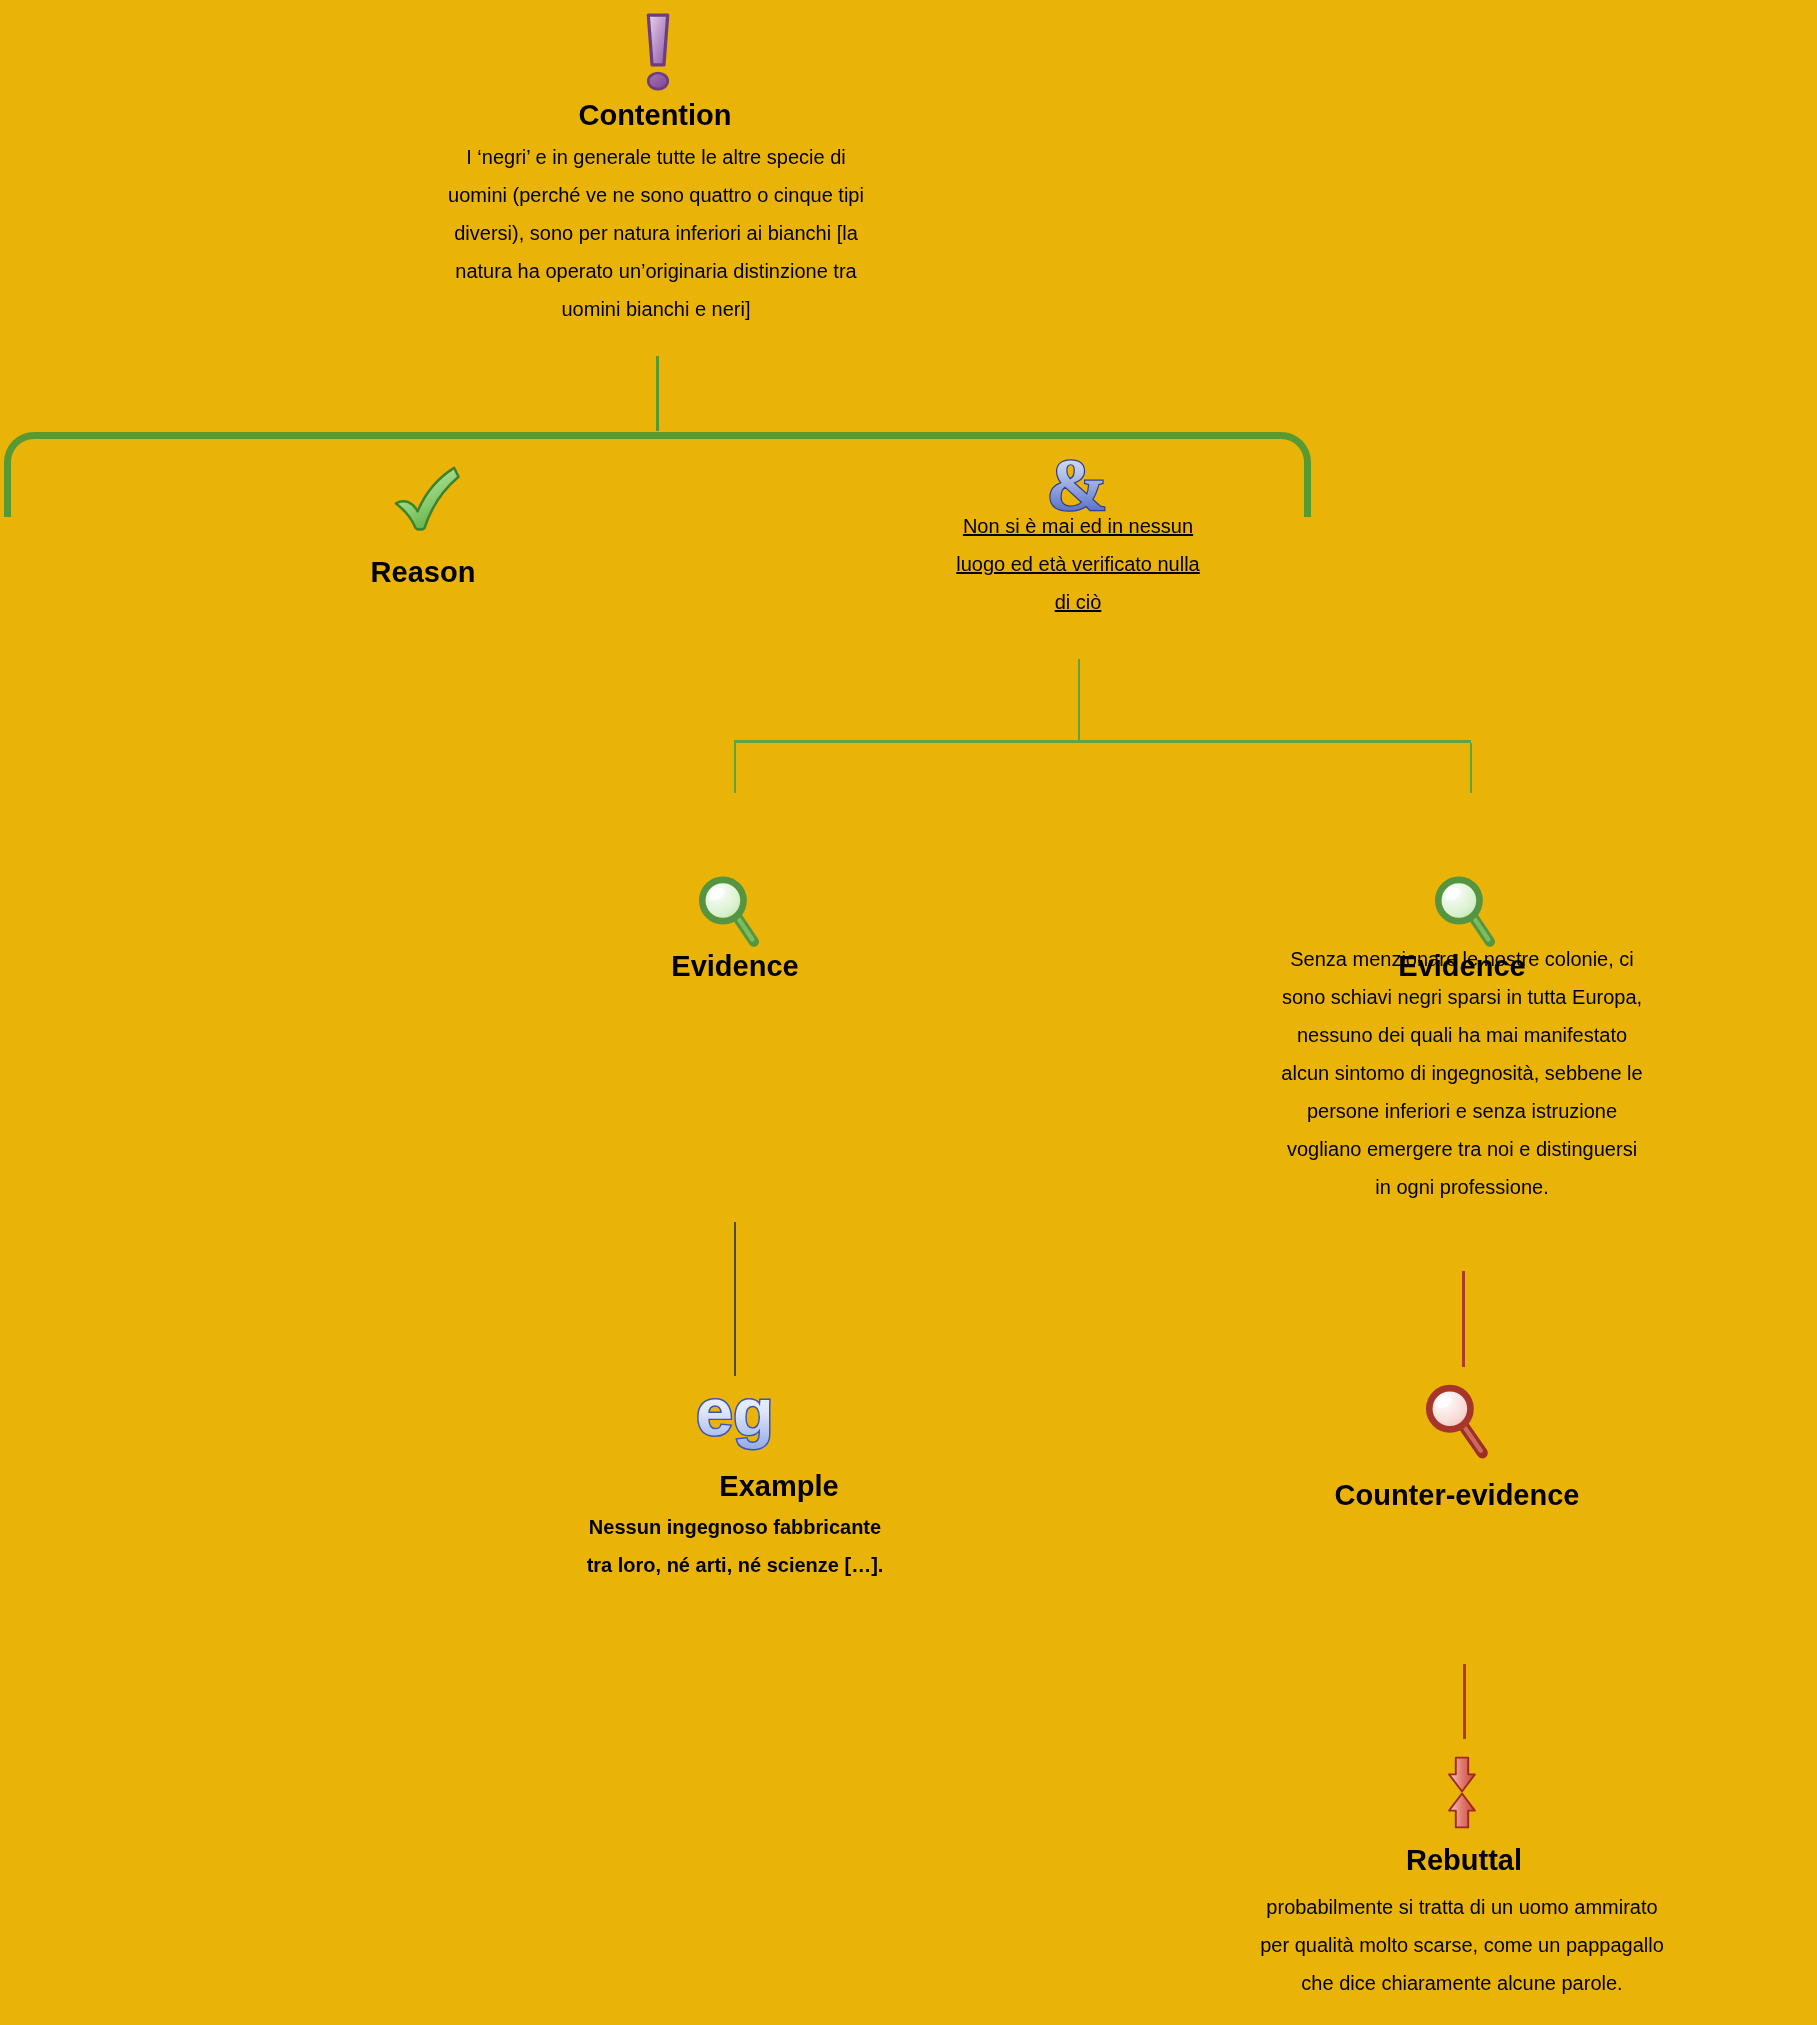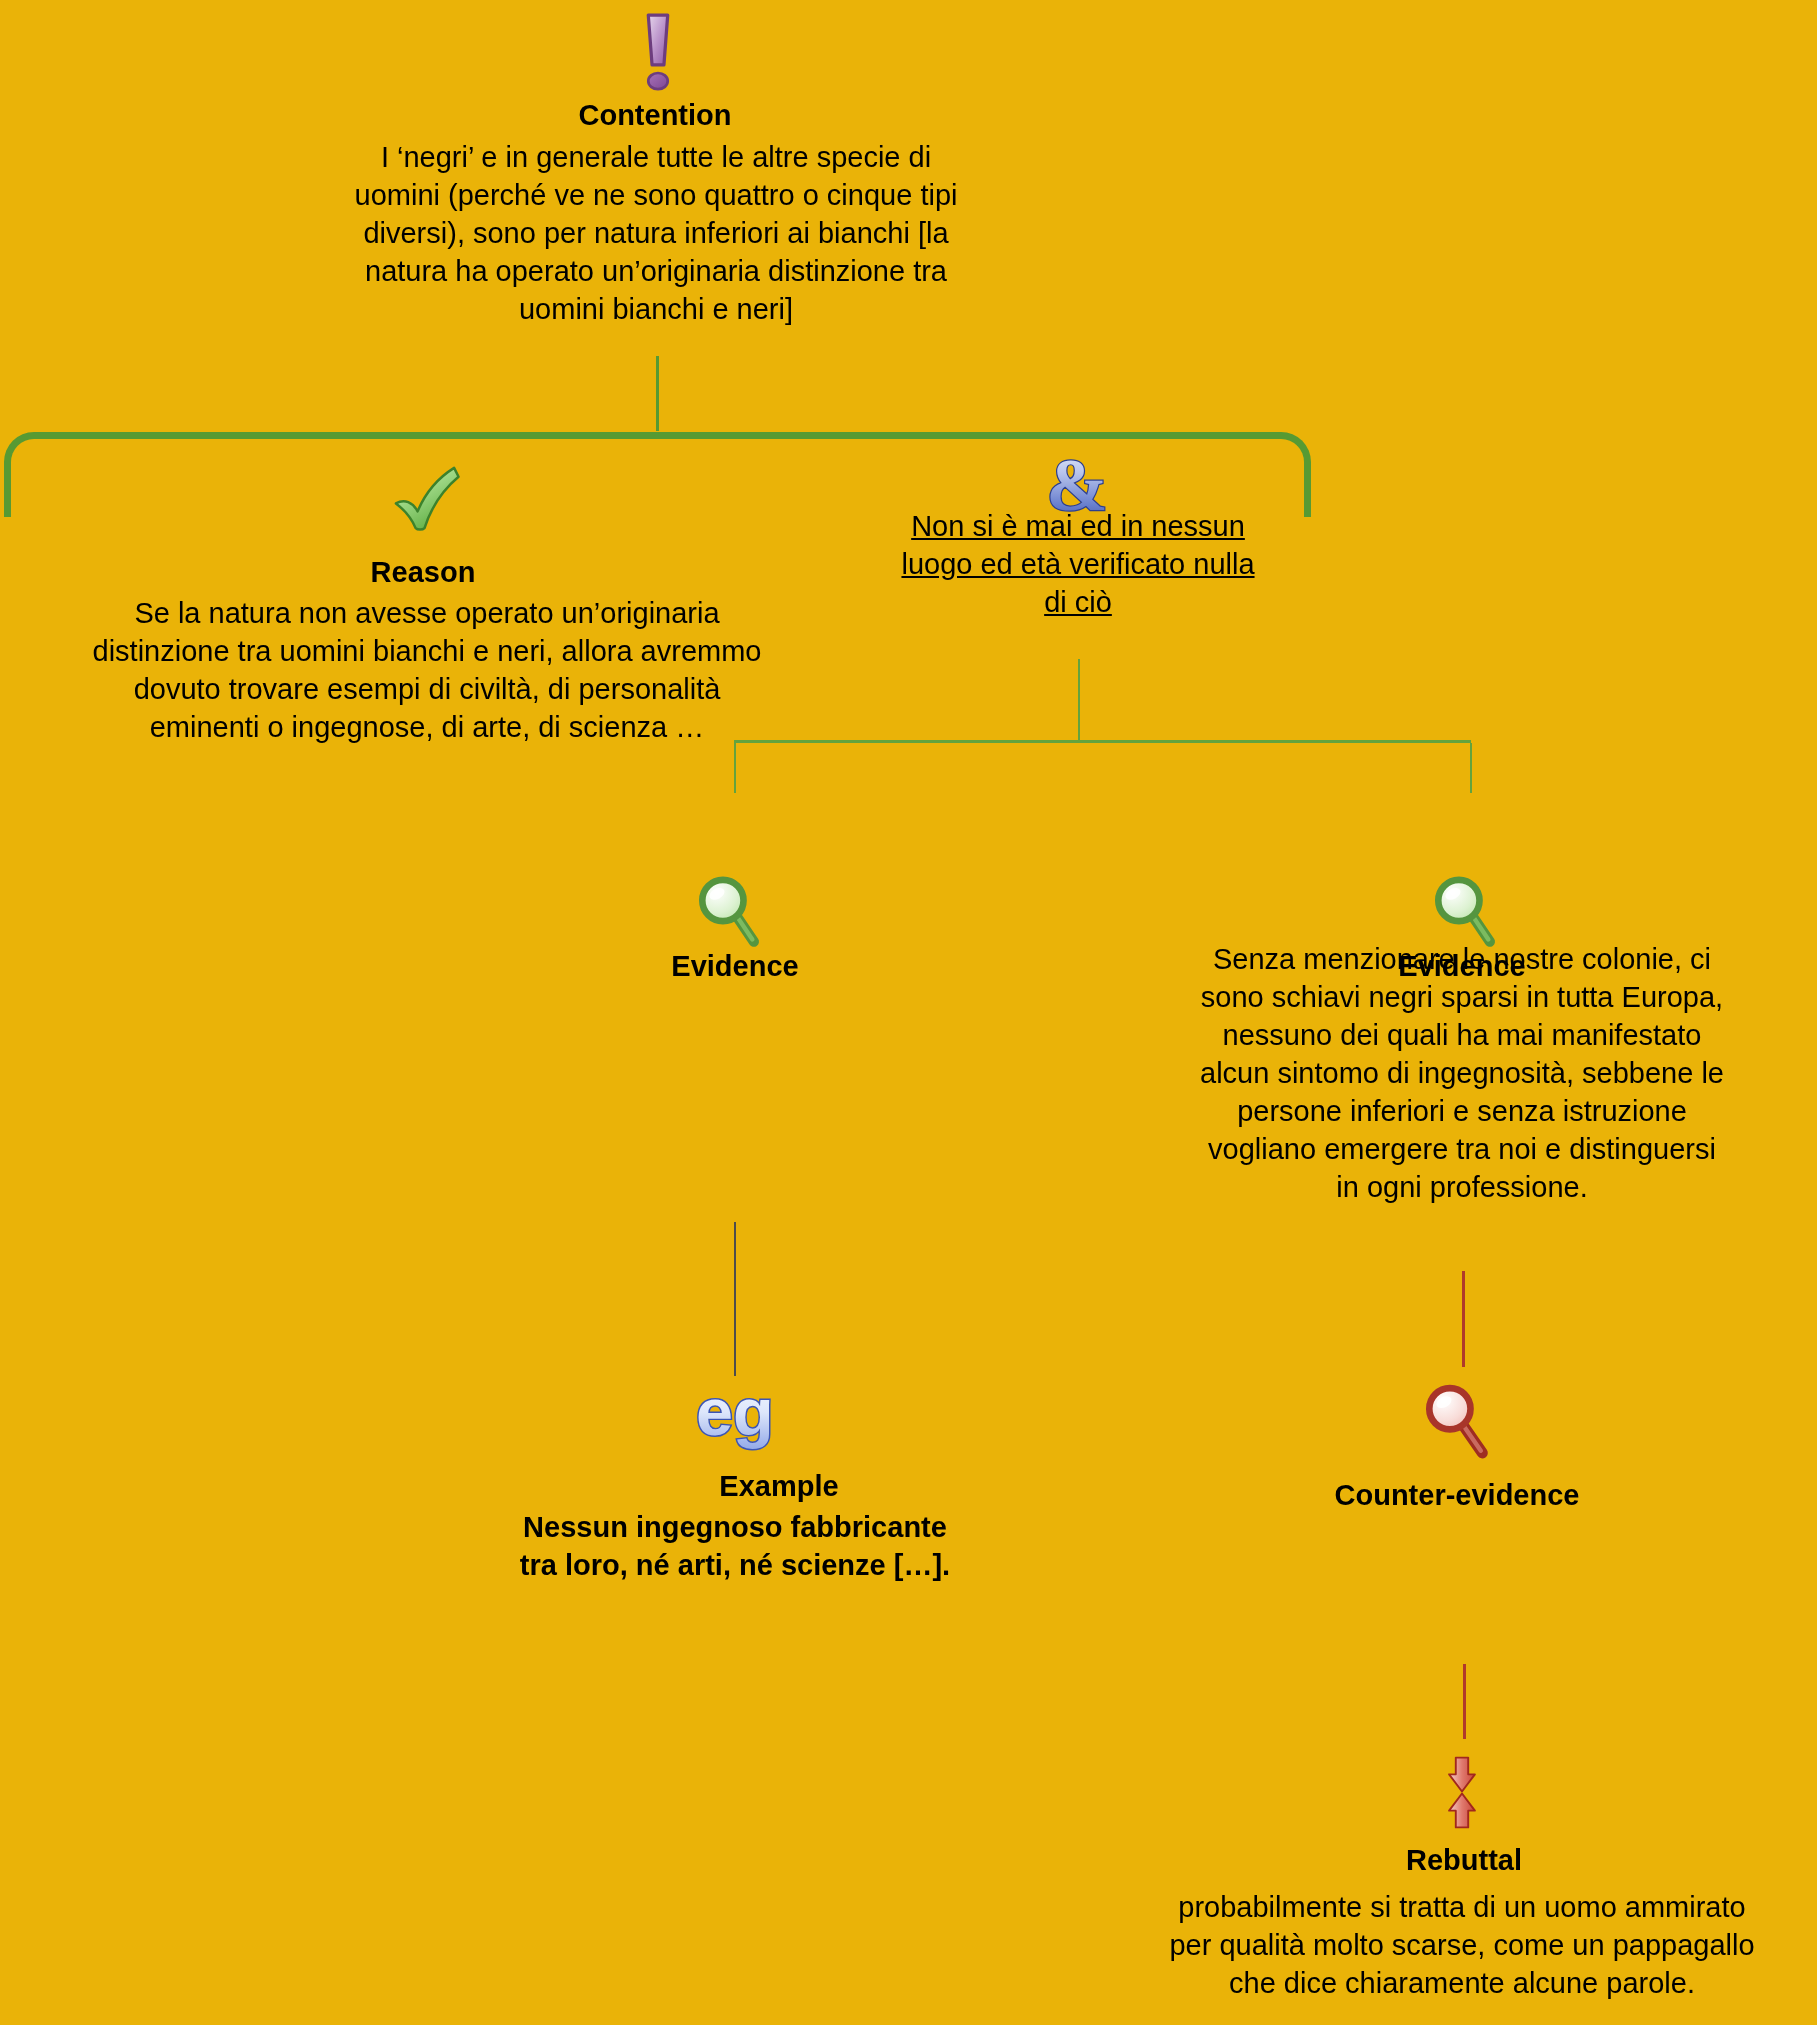--- a/index.html
+++ b/index.html
@@ -15,21 +15,21 @@
     width:1817px;
     height:2025px;
     background:#eab308;
     font-family:"Liberation Sans", sans-serif;
     color:var(--text-black);
     overflow:hidden;
     padding-left:28px;
   }
   .abs{position:absolute;transform:translateX(-50%);}
   .node-text{
-    font-size:29px;
+    font-size:20px;
     line-height:38px;
     text-align:center;
     white-space:pre-line;
     color:var(--text-black);
   }
   .node-label{
     font-size:29px;
     font-weight:bold;
     text-align:center;
     white-space:nowrap;
@@ -90,24 +90,20 @@
         <linearGradient id="ckG" x1="0" y1="0" x2="0.6" y2="1">
           <stop offset="0" stop-color="#e4f5d9"></stop>
             <stop offset="0.45" stop-color="#9fd886"></stop>
             <stop offset="1" stop-color="#5fae43"></stop>
         </linearGradient>
       </defs>
       <path d="M16,84 C34,74 50,82 60,100 C76,62 102,32 134,12 L143,30 C112,56 88,90 74,134 C70,138 60,138 56,134 C46,110 32,96 16,84 Z" fill="url(#ckG)" stroke="#3c822c" stroke-width="5" stroke-linejoin="round"></path>
     </svg>
   </div>
   <div class="abs node-label" style="left:423px;top:556px;">Reason</div>
-  <div class="abs node-text" style="left:427px;top:594px;width:849px;">Se la natura non avesse operato un’originaria
-distinzione tra uomini bianchi e neri, allora avremmo
-dovuto trovare esempi di civiltà, di personalità
-eminenti o ingegnose, di arte, di scienza …</div>
 
   <div class="abs" style="left:1077px;top:443px;">
     <svg width="69" height="84" viewBox="0 0 140 170">
       <defs>
         <linearGradient id="amG" x1="0" y1="0" x2="0" y2="1">
           <stop offset="0" stop-color="#e9eef9"></stop>
             <stop offset="0.35" stop-color="#b9c5ec"></stop>
             <stop offset="0.75" stop-color="#687fce"></stop>
             <stop offset="1" stop-color="#44569f"></stop>
         </linearGradient>

